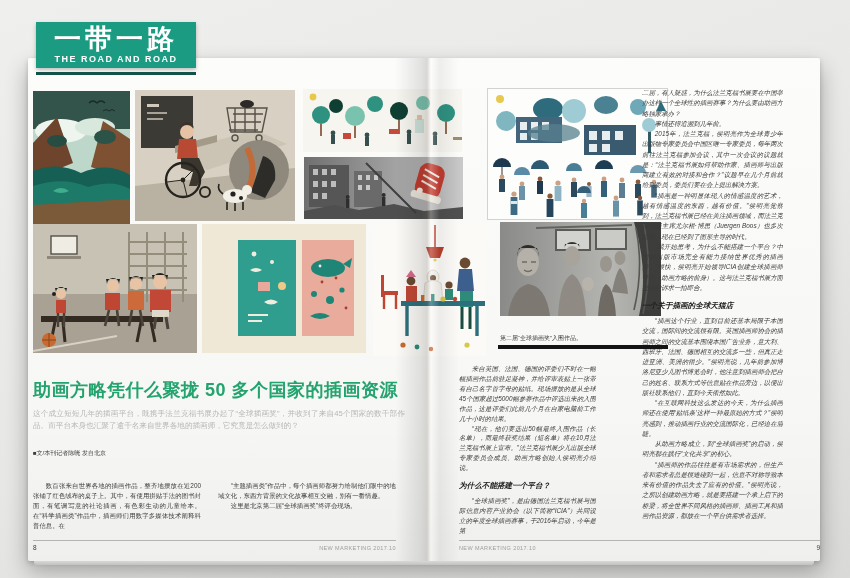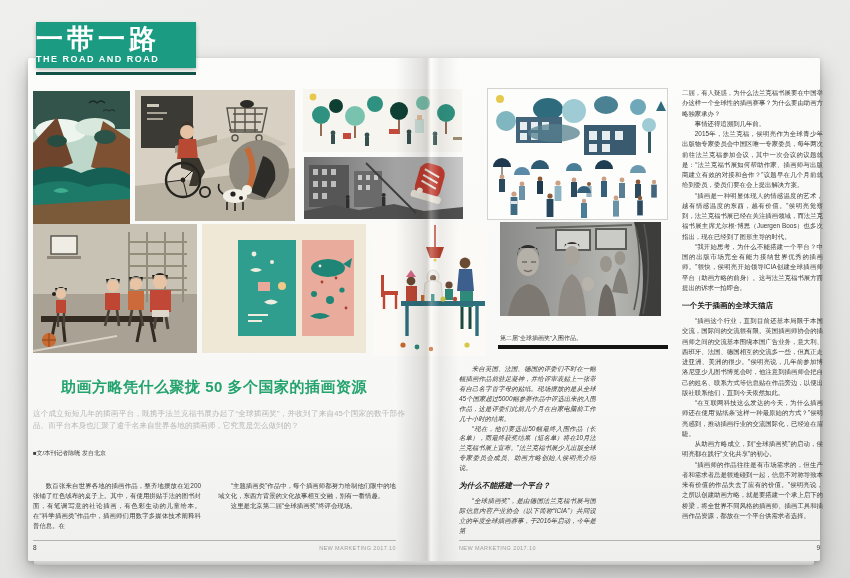--- a/index.html
+++ b/index.html
@@ -9,41 +9,41 @@
          background:linear-gradient(160deg,#efefee 0%,#e7e7e5 55%,#d9d9d7 100%);}
   .spread{position:absolute;left:28px;top:58px;width:792px;height:503px;
           background:linear-gradient(180deg,#fcfcfb 0%,#f7f7f5 70%,#efefed 100%);
           box-shadow:0 10px 22px rgba(0,0,0,.30),0 2px 5px rgba(0,0,0,.18);
           border-radius:2px;}
   .fold{position:absolute;left:395px;top:58px;width:64px;height:503px;pointer-events:none;z-index:40;
         background:linear-gradient(90deg,rgba(0,0,0,0) 0%,rgba(0,0,0,.10) 40%,rgba(80,70,60,.20) 50%,rgba(255,255,255,.25) 56%,rgba(0,0,0,.06) 70%,rgba(0,0,0,0) 100%);}
   .page-edges{position:absolute;left:34px;top:561px;width:780px;height:4px;
         background:linear-gradient(180deg,#d8d8d6,#c2c2c0);border-radius:0 0 3px 3px;}
   .badge{position:absolute;left:36px;top:22px;width:160px;height:46px;z-index:50;
-         background:#1b9c82;color:#fff;
+         background:#1b9c82;color:#fff;text-align:center;
          box-shadow:0 2px 4px rgba(0,0,0,.25);}
   .badge .cn{font-size:27px;font-weight:bold;letter-spacing:4px;line-height:30px;margin-top:2px;}
   .badge .en{font-size:9px;font-weight:bold;letter-spacing:1.5px;line-height:10px;}
   .badge-rule{position:absolute;left:36px;top:72px;width:160px;height:3px;background:#135247;z-index:50;}
   .ill{position:absolute;overflow:hidden;background:#fff;z-index:5;}
   .ill svg{display:block;}
   .headline{position:absolute;left:33px;top:378px;width:372px;
-            font-size:15px;font-weight:bold;color:#23a36d;letter-spacing:.5px;z-index:10;margin-left:28px;}
+            font-size:18px;font-weight:bold;color:#23a36d;letter-spacing:.5px;z-index:10;}
   .standfirst{position:absolute;left:33px;top:408px;width:372px;
             font-size:7.6px;line-height:1.55;color:#b7b7b5;text-align:justify;z-index:10;}
   .byline{position:absolute;left:33px;top:449px;font-size:6px;color:#3c3c3c;z-index:10;}
   .bodycol{position:absolute;font-size:6.4px;line-height:1.55;color:#3b3b3b;
            text-align:justify;overflow:hidden;z-index:10;}
   .bodycol p{margin:0;text-indent:2em;}
   .bodycol p.noindent{text-indent:0;}
   .bodycol h3{margin:7px 0 4px 0;font-size:7.6px;color:#1d1d1d;text-indent:0;}
   .colL1{left:33px;top:481px;width:168px;height:58px;}
   .colL2{left:218px;top:481px;width:178px;height:58px;}
   .colA{left:459px;top:364px;width:137px;height:176px;font-style:italic;}
-  .colC{left:682px;top:88px;width:141px;height:450px;line-height:1.6;}
+  .colC{left:642px;top:88px;width:141px;height:450px;line-height:1.6;font-style:italic;}
   .caption{position:absolute;left:500px;top:334px;width:170px;font-size:6px;color:#3a3a3a;z-index:10;}
   .black-rule{position:absolute;left:498px;top:345px;width:170px;height:4px;background:#141414;z-index:10;}
   .footer-rule{position:absolute;top:540px;height:1px;background:#b4b4b2;z-index:10;}
   .fr-left{left:33px;width:363px;}
   .fr-right{left:459px;width:361px;}
   .pageno{position:absolute;top:544px;font-size:6.5px;color:#3a3a3a;z-index:10;}
   .pn-left{left:33px;}
   .pn-right{left:790px;width:30px;text-align:right;}
   .footer-text{position:absolute;top:545px;font-size:5.5px;color:#9d9d9b;letter-spacing:.4px;z-index:10;}
   .ft-left{left:246px;width:150px;text-align:right;}

